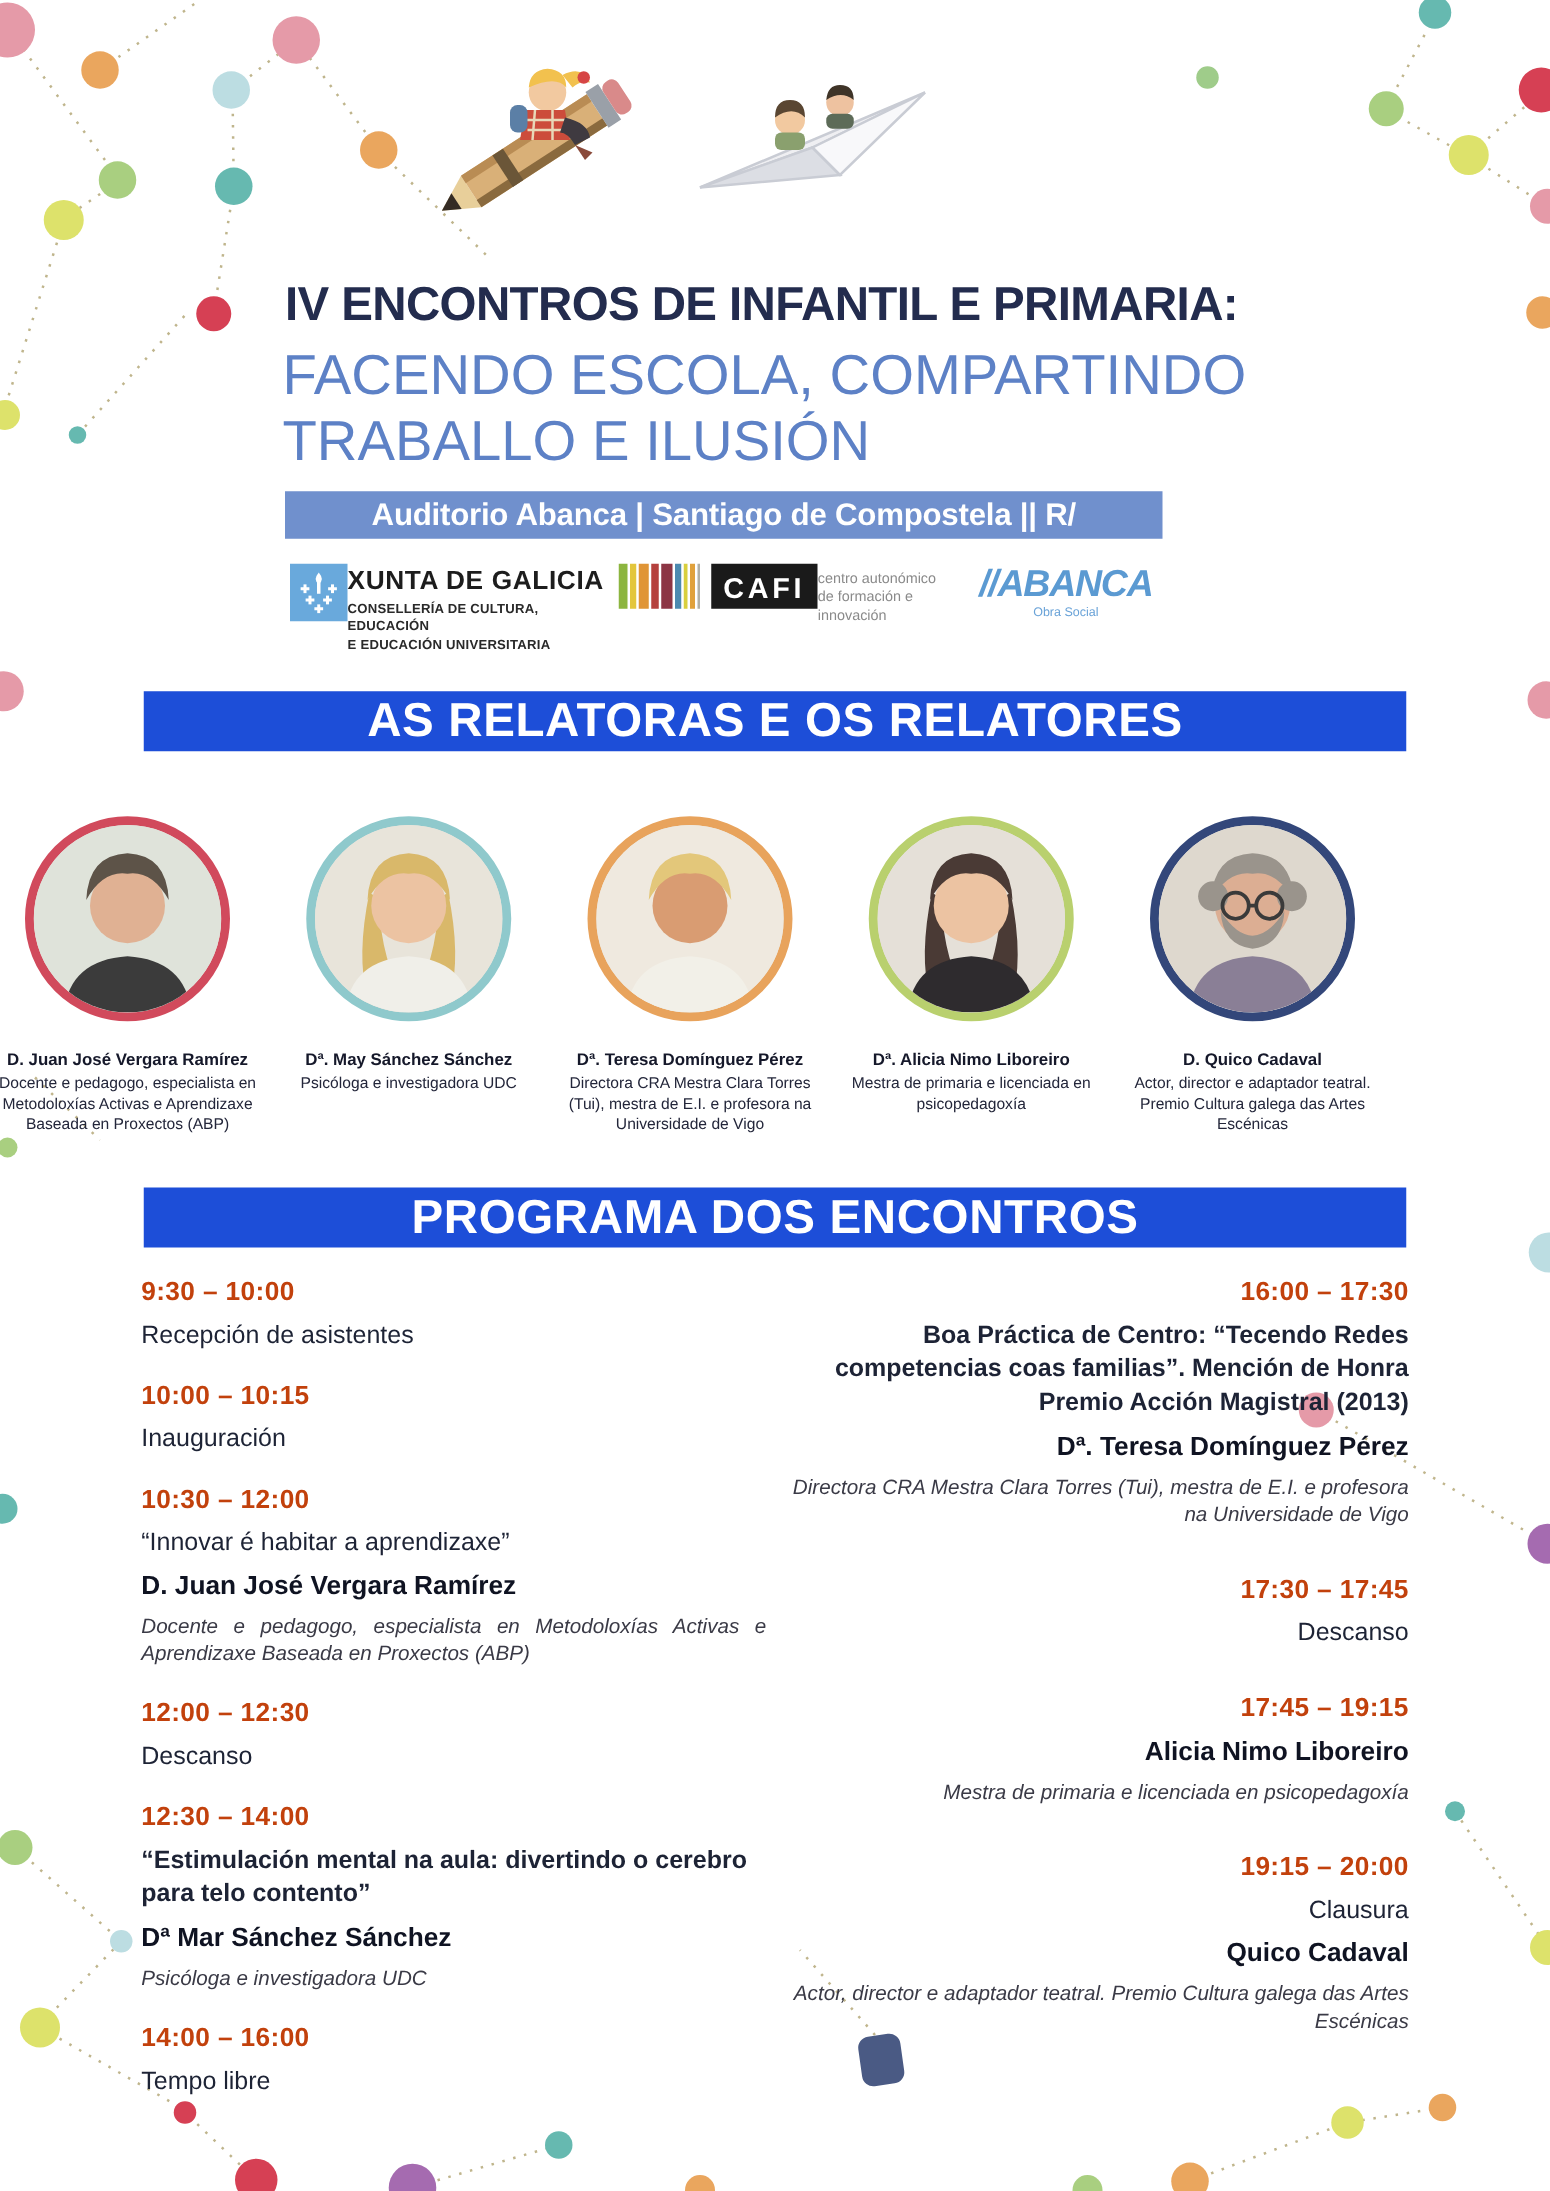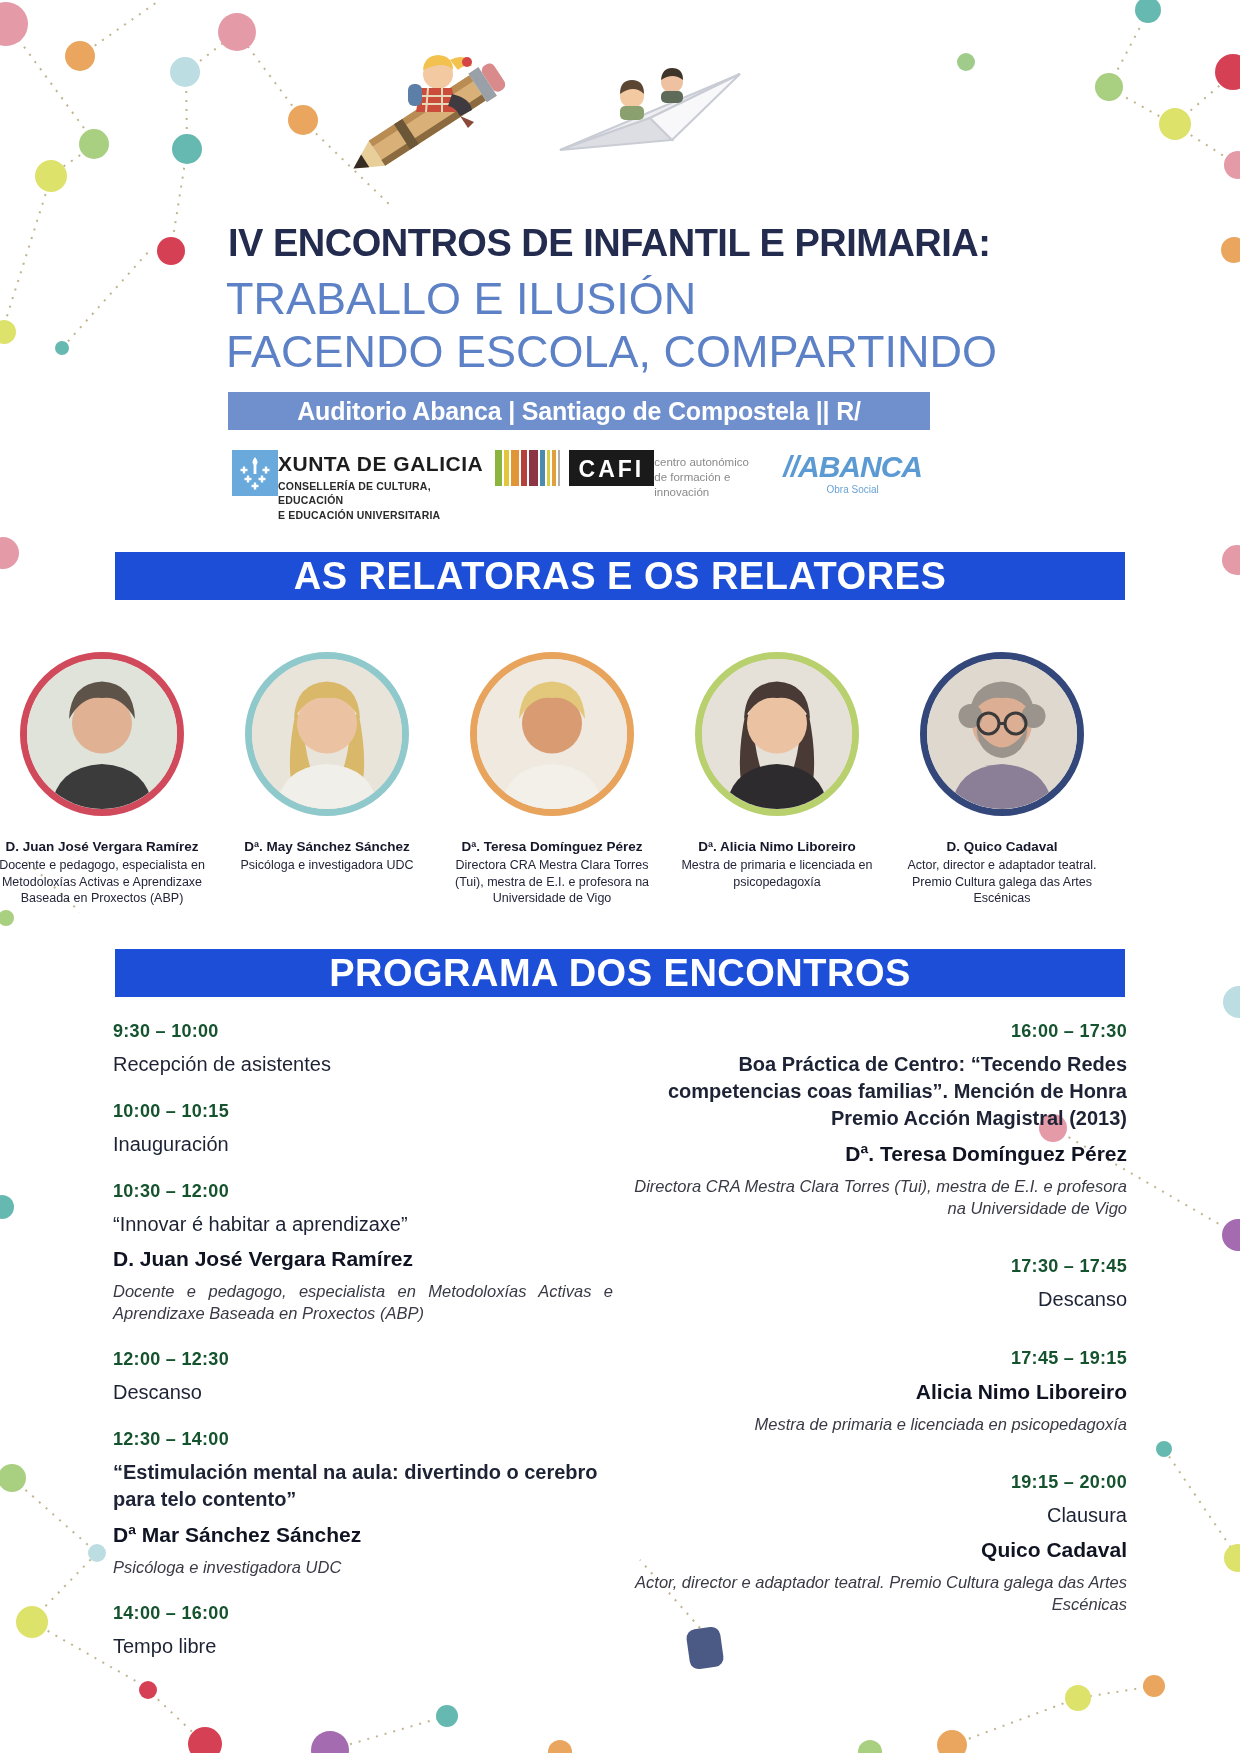--- a/index.html
+++ b/index.html
@@ -47,21 +47,21 @@
   .photo svg{display:block;width:150px;height:150px;}
   .sp-name{margin-top:22px;font-size:13.5px;font-weight:bold;color:#15182a;text-align:center;line-height:1.3;}
   .sp-bio{margin-top:2px;font-size:12.5px;color:#23263a;text-align:center;line-height:1.32;}
 
   
   .program{display:flex;justify-content:space-between;margin:24px 113px 0 113px;}
   .col{width:500px;}
   .col.right{text-align:right;}
   .session{margin-bottom:24px;}
   .col.right .session{margin-bottom:36px;}
-  .p-time{font-size:18px;font-weight:bold;color:#14532d;letter-spacing:0.3px;margin-bottom:9px;}
+  .p-time{font-size:21px;font-weight:bold;color:#c2410c;letter-spacing:0.3px;margin-bottom:9px;}
   .p-item{font-size:20px;color:#1d2335;margin:2px 0;line-height:1.3;}
   .p-title{font-size:20px;font-weight:bold;color:#1d2335;margin:2px 0;line-height:1.35;}
   .p-name{font-size:21px;font-weight:bold;color:#0f1322;margin:8px 0 2px 0;line-height:1.3;}
   .p-bio{font-size:16.5px;font-style:italic;color:#3a3a46;margin-top:9px;line-height:1.32;}
   .col.left .p-bio{text-align:justify;}
   .hidden{display:none;}
 </style>
 </head>
 <body>
 
@@ -173,22 +173,22 @@
         <rect x="300" y="84" width="24" height="14" rx="5" fill="#8aa06e"></rect>
         <circle cx="352" cy="60" r="11" fill="#eec2a0"></circle>
         <path d="M341,58 Q342,46 352,46 Q363,46 363,58 Q353,50 341,58 Z" fill="#3f3428"></path>
         <rect x="341" y="69" width="22" height="12" rx="5" fill="#5d6b58"></rect>
       </g>
     </svg>
 
     
     <div class="title1">IV ENCONTROS DE INFANTIL E PRIMARIA:</div>
     <div class="title2">
+      <div>FACENDO ESCOLA, COMPARTINDO</div>
       <div>TRABALLO E ILUSIÓN</div>
-      <div>FACENDO ESCOLA, COMPARTINDO</div>
     </div>
 
     
     <div class="venue">Auditorio Abanca | Santiago de Compostela || R/ Preguntoiro, 23</div>
 
     
     <div class="logos">
       <div class="xunta">
         <div class="xunta-sq">
           <svg width="34" height="38" viewBox="0 0 34 38">

